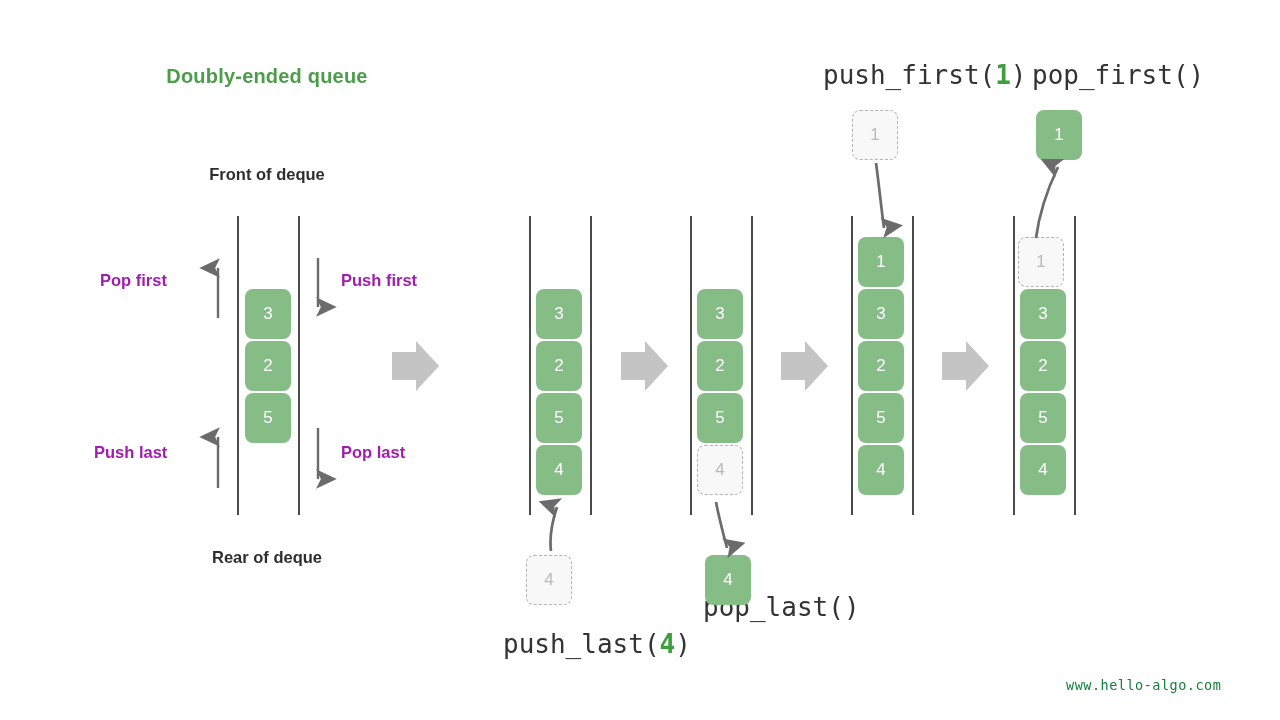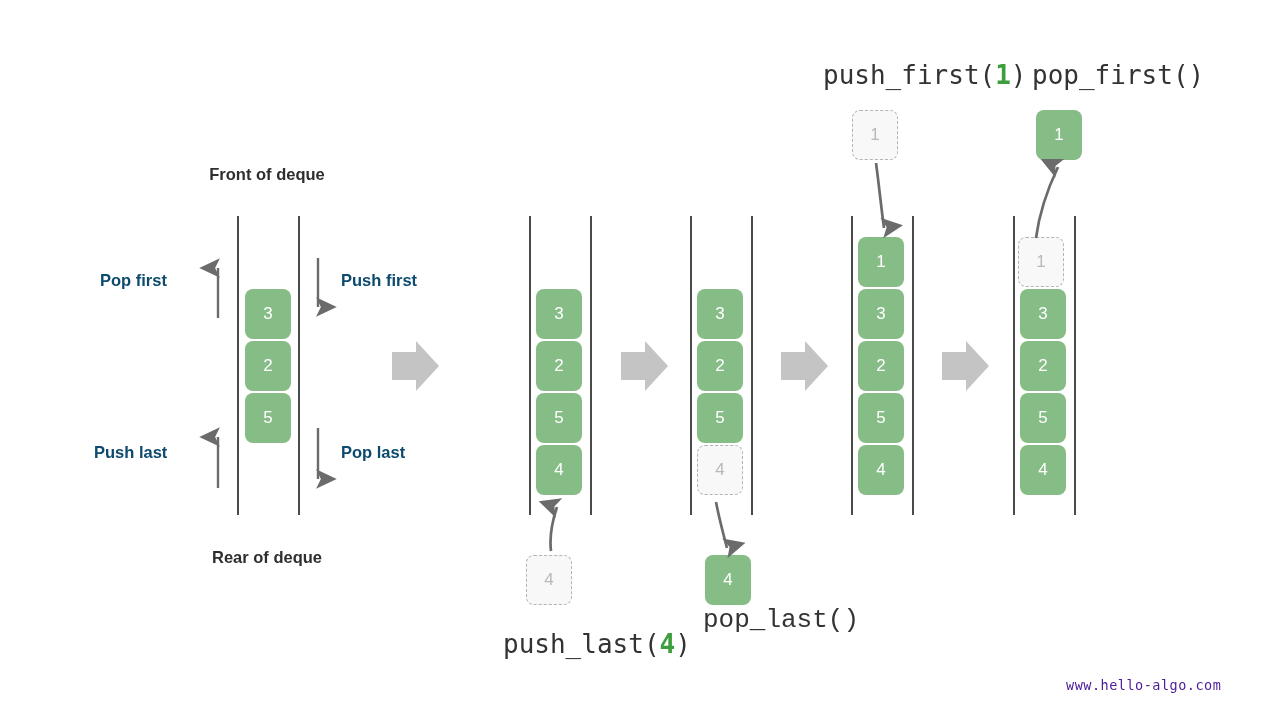--- a/index.html
+++ b/index.html
@@ -44,49 +44,49 @@
     text-align: center;
     white-space: nowrap;
   }
   .front-label { left: 147px; top: 165px; width: 240px; }
   .rear-label  { left: 147px; top: 548px; width: 240px; }
 
   .op-label {
     position: absolute;
     font-weight: bold;
     font-size: 16.5px;
-    color: #0c4a6e;
+    color: #a21caf;
     white-space: nowrap;
   }
   .op-pop-first  { left: 100px; top: 271px; }
   .op-push-first { left: 341px; top: 271px; }
   .op-push-last  { left: 94px;  top: 443px; }
   .op-pop-last   { left: 341px; top: 443px; }
 
   
   .mono-caption {
     position: absolute;
     font-family: "DejaVu Sans Mono", "Liberation Mono", monospace;
     font-size: 26px;
     color: #333333;
     white-space: nowrap;
     letter-spacing: 0px;
   }
   .mono-caption .arg { color: #3c9e3c; font-weight: bold; }
   .cap-push-first { left: 823px; top: 60px; }
   .cap-pop-first  { left: 1032px; top: 60px; }
   .cap-push-last  { left: 503px; top: 629px; }
-  .cap-pop-last   { left: 703px; top: 605px; font-family: Liberation Mono, monospace; }
+  .cap-pop-last   { left: 703px; top: 592px; }
 
   .watermark {
     position: absolute;
     left: 1066px; top: 677px;
     font-family: "DejaVu Sans Mono", "Liberation Mono", monospace;
     font-size: 13.5px;
-    color: #4c1d95;
+    color: #15803d;
     white-space: nowrap;
     letter-spacing: 0.5px;
   }
 
   
   .rail {
     position: absolute;
     width: 1.6px;
     background: #4a4a4a;
     top: 216px;
@@ -122,20 +122,21 @@
     width: 1280px;
     height: 720px;
     pointer-events: none;
   }
 </style>
 </head>
 <body>
 
 <div class="stage">
 
+  <div class="title title-l1">Doubly-ended queue</div>
 
   <div class="hdr-label rear-label">Rear of deque</div>
   <div class="hdr-label front-label">Front of deque</div>
 
   <div class="op-label op-pop-first">Pop first</div>
   <div class="op-label op-push-first">Push first</div>
   <div class="op-label op-push-last">Push last</div>
   <div class="op-label op-pop-last">Pop last</div>
 
   <div class="mono-caption cap-push-first"><span>push_first(</span><span class="arg">1</span><span>)</span></div>

